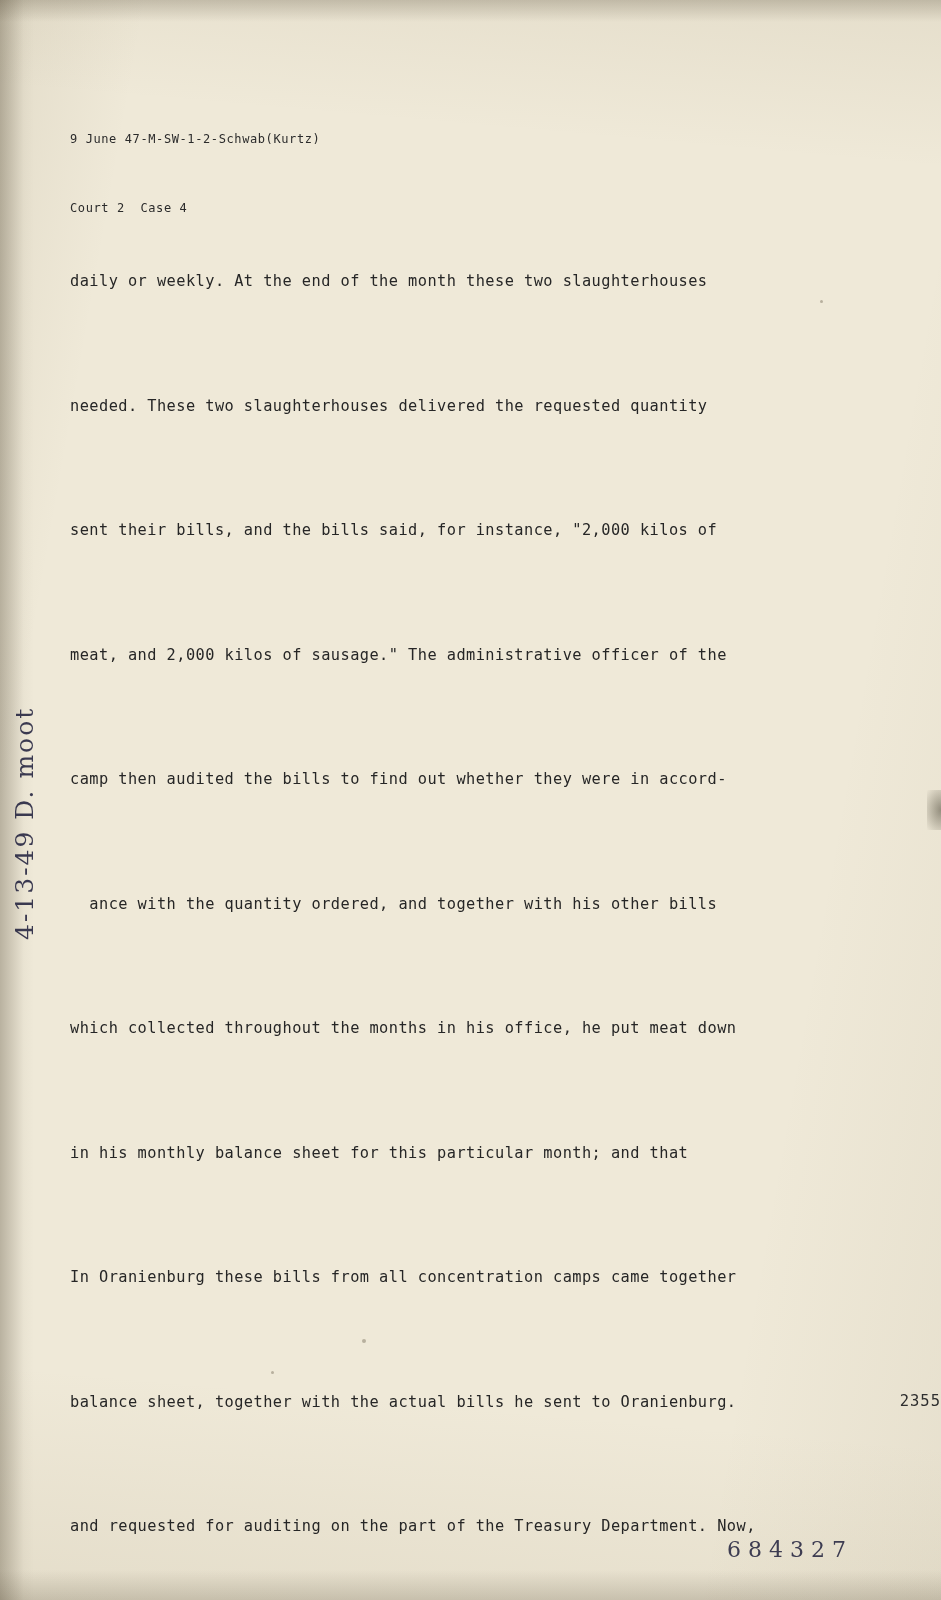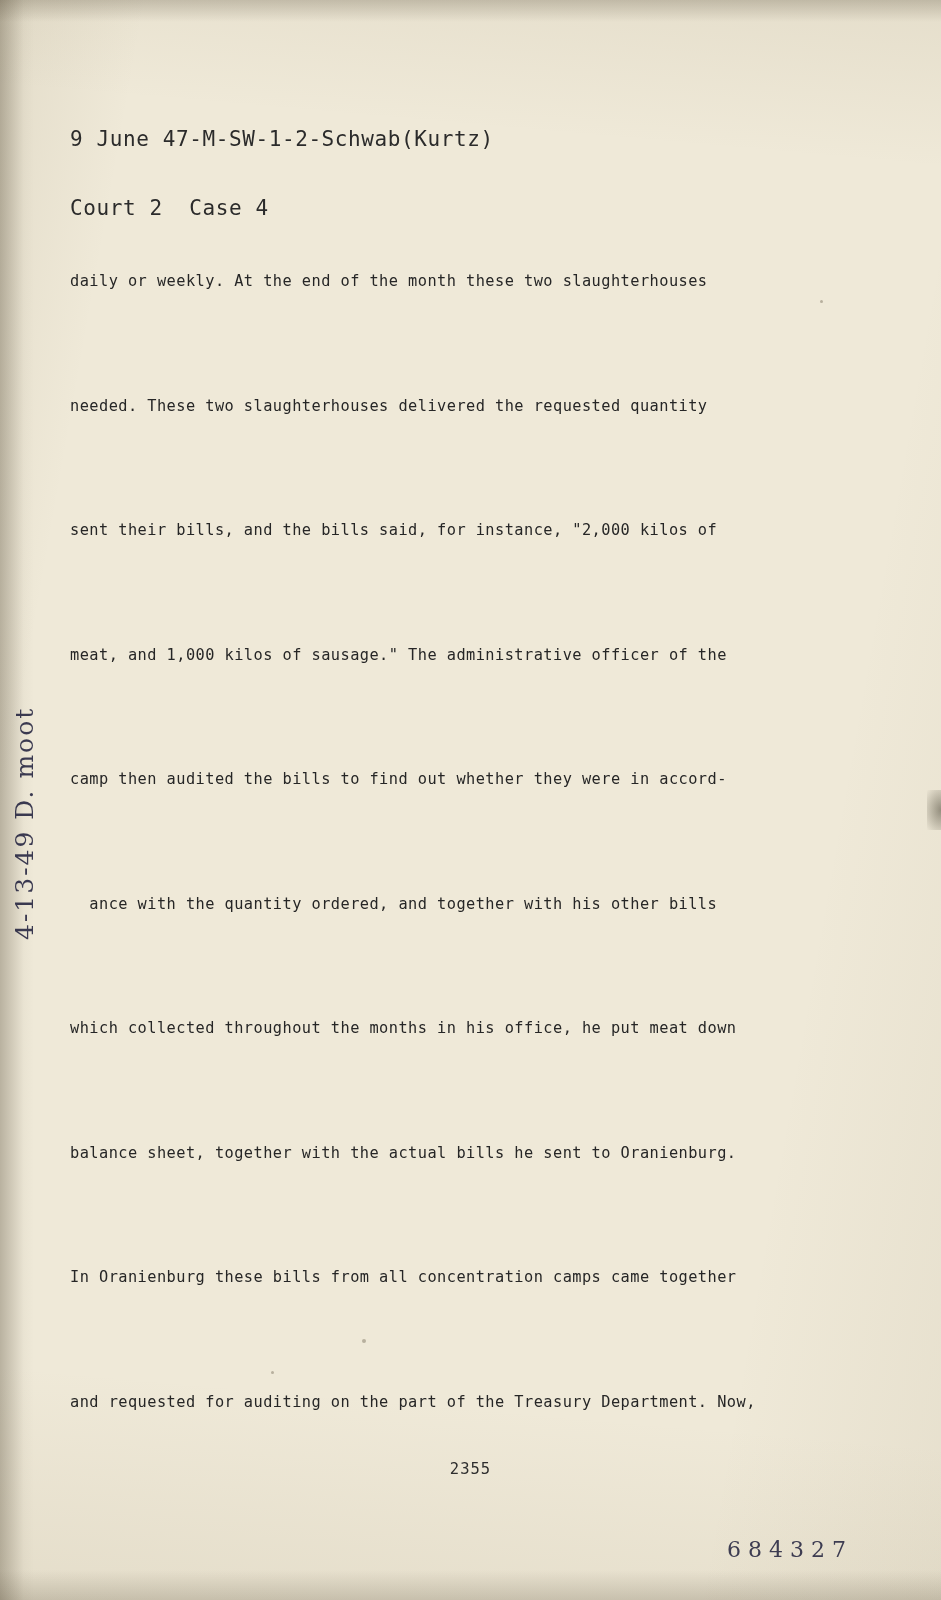--- a/index.html
+++ b/index.html
@@ -43,21 +43,21 @@
     left: 0; right: 0; bottom: 0;
     height: 30px;
     background: linear-gradient(0deg, rgba(60,50,30,0.18), rgba(0,0,0,0));
     pointer-events: none;
   }
 
   .header {
     position: absolute;
     left: 70px;
     top: 82px;
-    font-size: 21px;
+    font-size: 12px;
     line-height: 23px;
     color: #2b2b2b;
     letter-spacing: 0.6px;
     white-space: pre;
   }
   .header div { white-space: pre; }
 
   .body-text {
     position: absolute;
     left: 70px;
@@ -67,22 +67,22 @@
     line-height: 41.5px;
     color: #262626;
     letter-spacing: 0.45px;
     white-space: pre;
   }
   .body-text .ln { white-space: pre; }
 
   .page-number {
     position: absolute;
     left: 0; right: 0;
-    top: 1460px;
-    text-align: center;
+    top: 1392px;
+    text-align: right;
     font-size: 15.5px;
     color: #2e2e2e;
     letter-spacing: 1px;
   }
 
   .margin-note {
     position: absolute;
     left: 10px;
     top: 880px;
     width: 300px;
@@ -141,26 +141,27 @@
 
   <div class="header">
     <div>9 June 47-M-SW-1-2-Schwab(Kurtz)</div>
     <div>Court 2  Case 4</div>
   </div>
 
   <div class="body-text">
     <div class="ln">daily or weekly. At the end of the month these two slaughterhouses</div>
     <div class="ln">needed. These two slaughterhouses delivered the requested quantity</div>
     <div class="ln">sent their bills, and the bills said, for instance, "2,000 kilos of</div>
-    <div class="ln">meat, and 1,000 kilos of sausage." The administrative officer of the</div>
+    <div class="ln">meat, and 2,000 kilos of sausage." The administrative officer of the</div>
     <div class="ln">camp then audited the bills to find out whether they were in accord-</div>
     <div class="ln">  ance with the quantity ordered, and together with his other bills</div>
     <div class="ln">which collected throughout the months in his office, he put meat down</div>
+    <div class="ln">in his monthly balance sheet for this particular month; and that</div>
+    <div class="ln">In Oranienburg these bills from all concentration camps came together</div>
     <div class="ln">balance sheet, together with the actual bills he sent to Oranienburg.</div>
-    <div class="ln">In Oranienburg these bills from all concentration camps came together</div>
     <div class="ln">and requested for auditing on the part of the Treasury Department. Now,</div>
     
     
     
     
     
     
     
     
     

